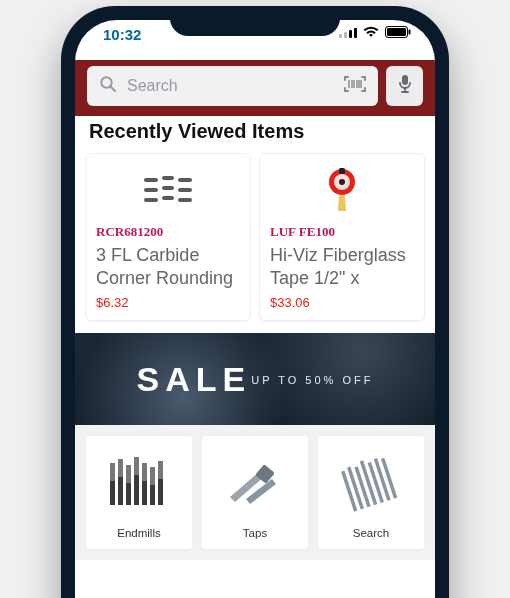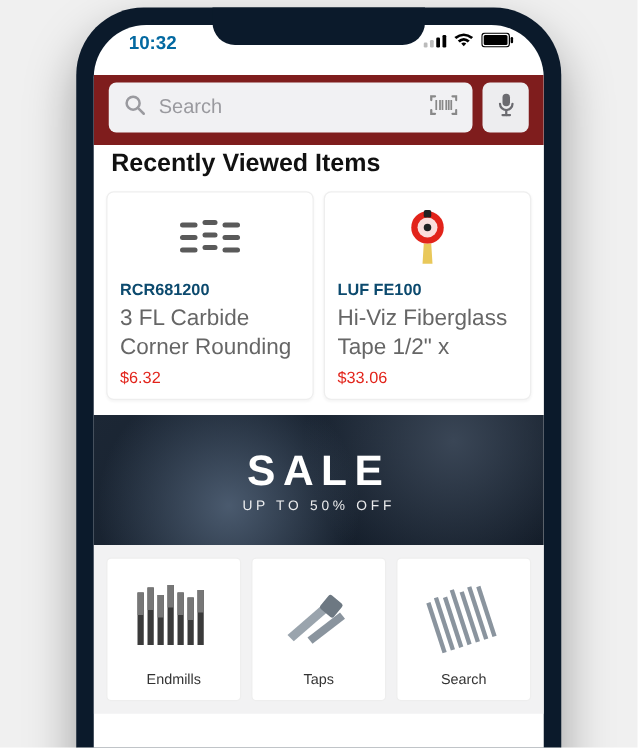--- a/index.html
+++ b/index.html
@@ -111,30 +111,30 @@
     border-radius:6px;
     padding:8px 10px 10px 10px;
     min-width:0;
     box-shadow: 0 1px 2px rgba(0,0,0,0.04);
   }
   .card-img {
     height:56px;
     display:flex; align-items:center; justify-content:center;
     margin-bottom:6px;
   }
-  .sku { font-weight:700; font-size:13px; color:#0c4a6e; margin-bottom:4px; white-space:nowrap; overflow:hidden; text-overflow:ellipsis;}
+  .sku { font-weight:700; font-size:13px; color:#be185d; margin-bottom:4px; white-space:nowrap; overflow:hidden; text-overflow:ellipsis;font-family:Liberation Serif, serif;}
   .desc { font-size:18px; color:#666; line-height:1.25; height:45px; overflow:hidden; margin-bottom:6px;}
   .price { font-size:13px; color:#e2231a; font-weight:500;}
   .sale-banner {
-    height:104px;
+    height:92px;
     background: radial-gradient(circle at 30% 70%, #4a5a6e 0%, transparent 40%),
                 radial-gradient(circle at 80% 20%, #3a4656 0%, transparent 40%),
                 linear-gradient(135deg, #1c2735 0%, #0f1824 100%);
     color:#fff;
-    display:flex; flex-direction:column; align-items:center; justify-content:center;
+    display:flex; flex-direction:row; align-items:center; justify-content:center;
     letter-spacing:2px;
     position:relative;
     text-align:right;
   }
   .sale-banner .big { font-size:34px; font-weight:800; letter-spacing:6px;}
   .sale-banner .small { font-size:11px; letter-spacing:3px; margin-top:2px; font-weight:500; opacity:0.9;}
   .cat-grid {
     display:flex; gap:8px; padding:10px; background:#f2f2f3;
   }
   .cat {

